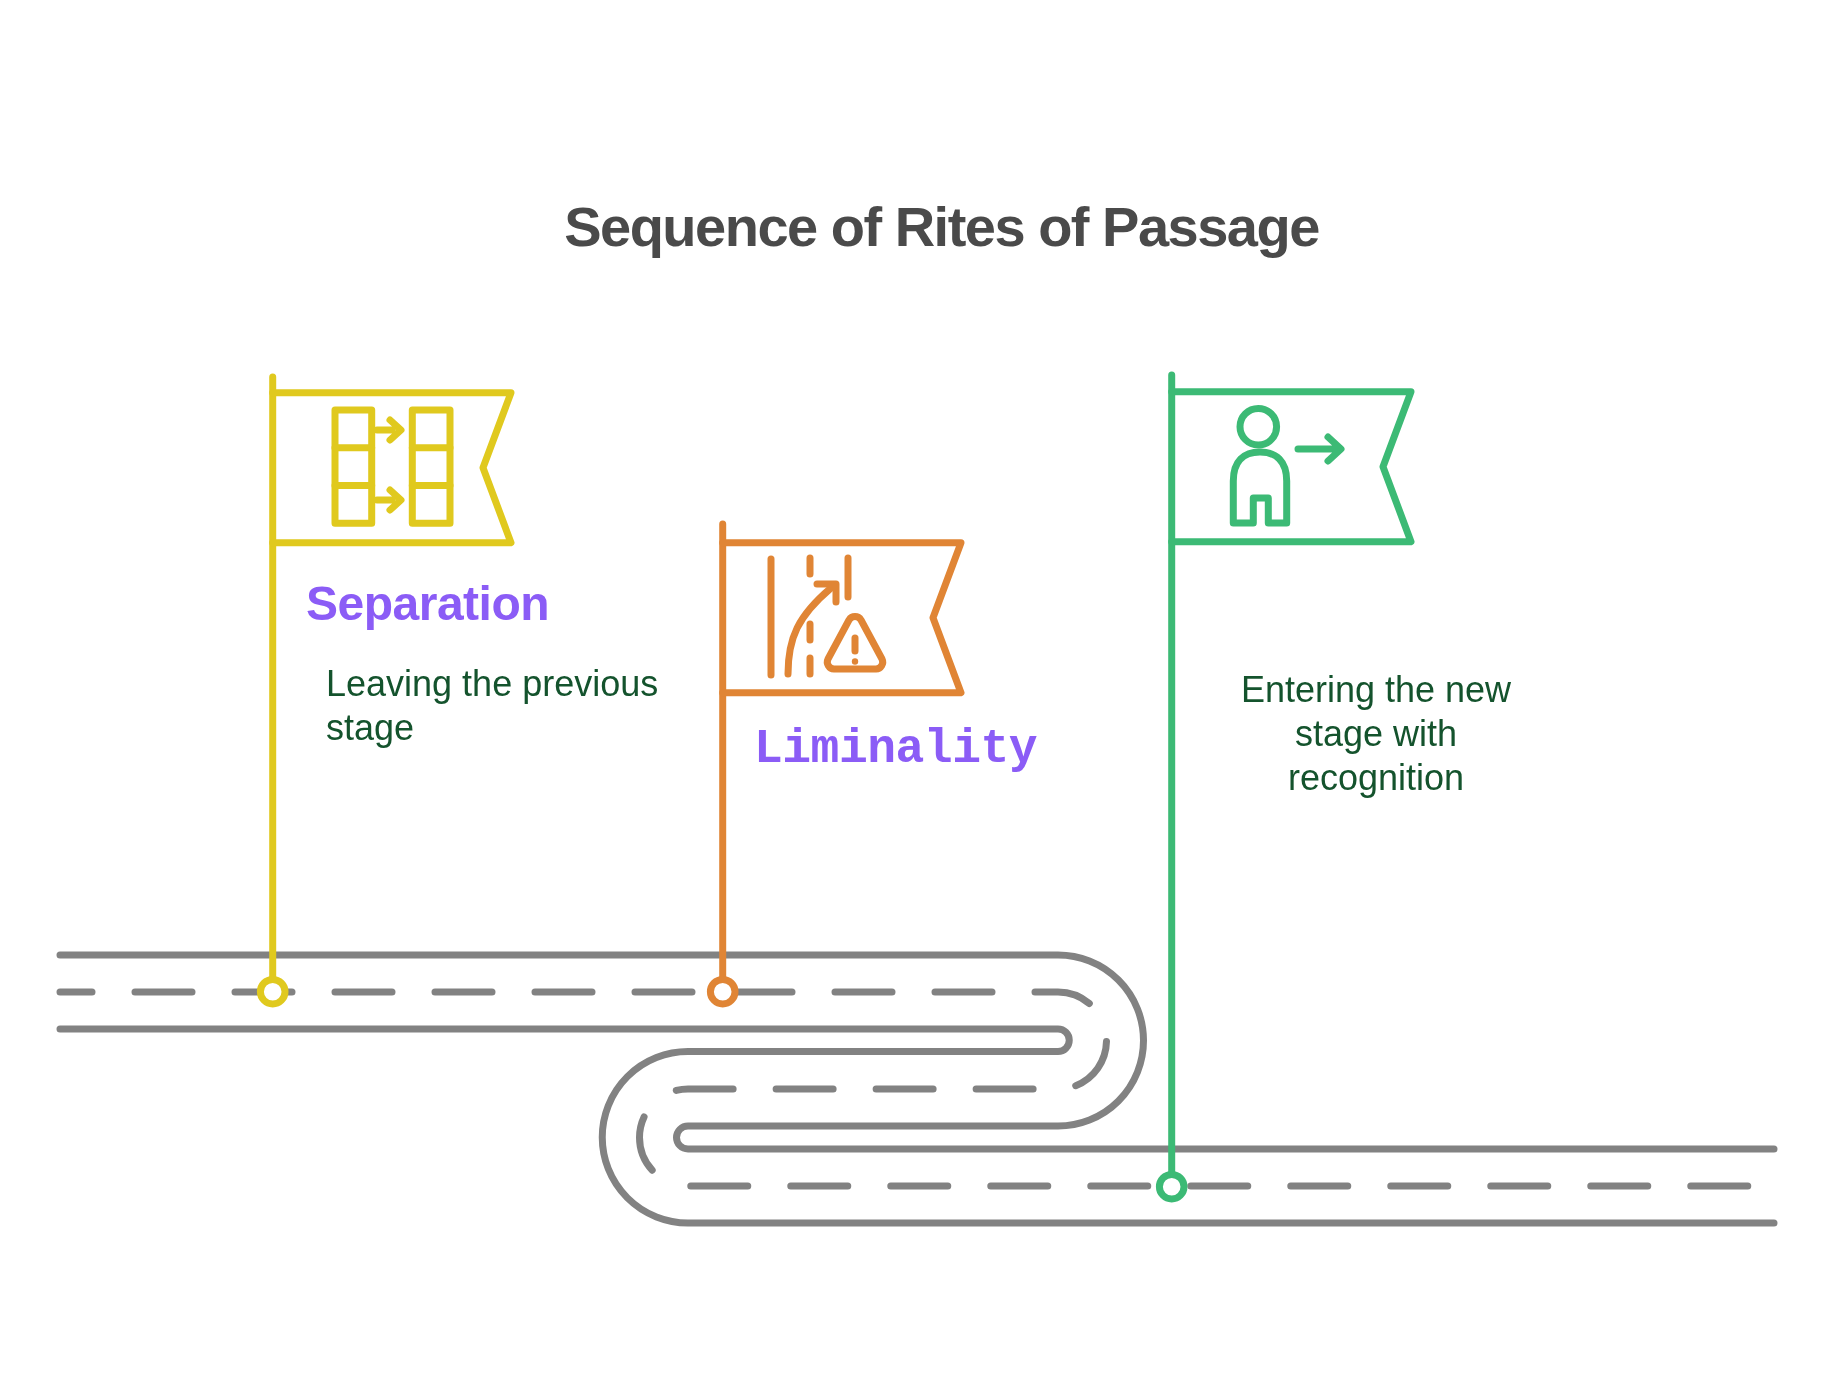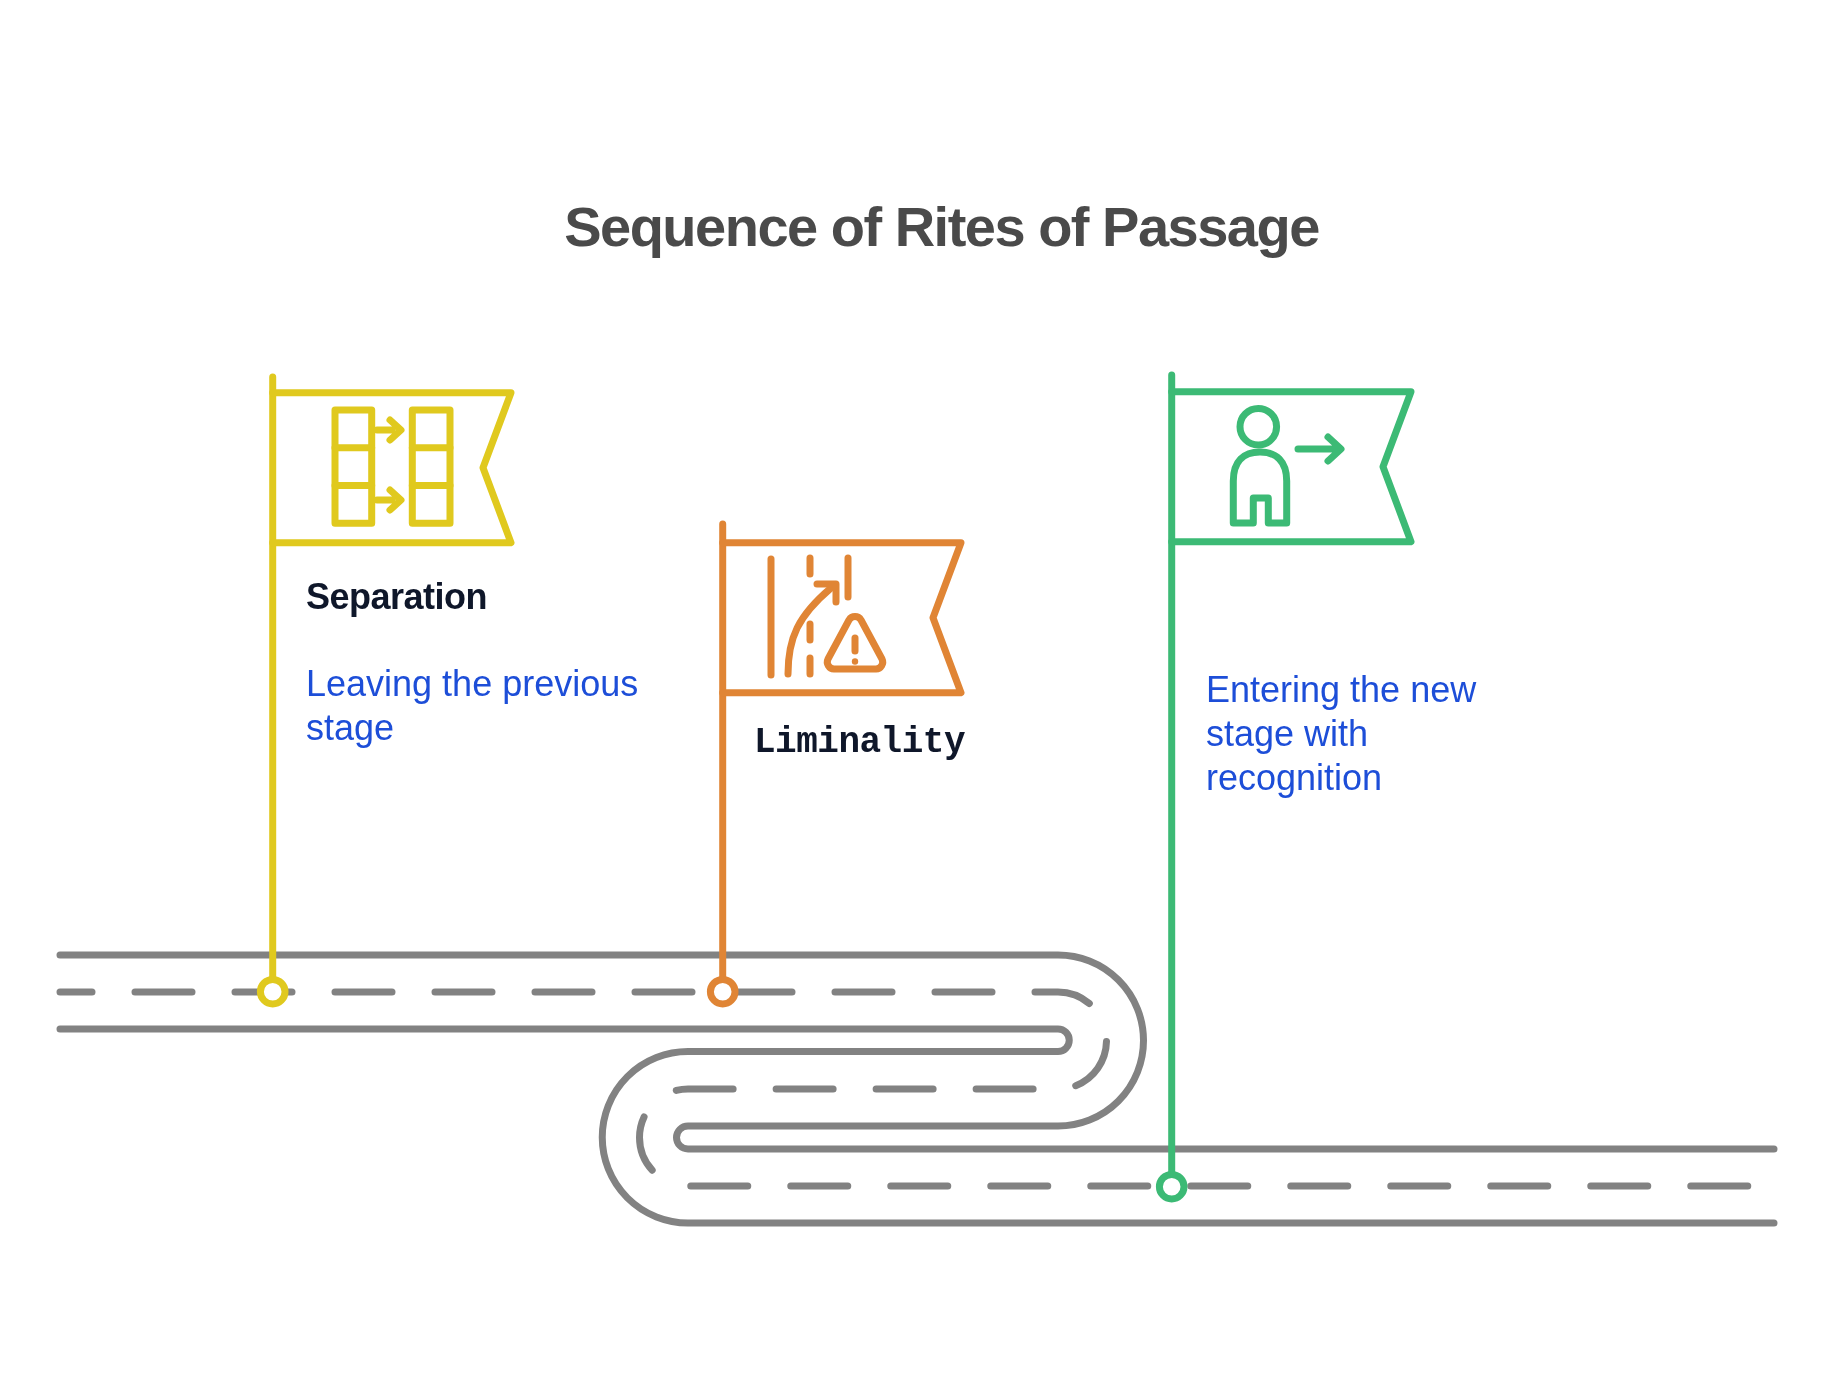--- a/index.html
+++ b/index.html
@@ -10,32 +10,32 @@
     font-family:"Liberation Sans", sans-serif;
     overflow:hidden;
   }
   #scene{position:absolute;left:0;top:0;}
   .title{
     position:absolute;left:0;top:194px;width:1835px;
     text-align:center;font-size:56px;font-weight:bold;
     letter-spacing:-1.5px;color:#4A4A4A;margin-left:24px;
   }
   .stage-heading{
-    position:absolute;font-size:36px;font-weight:bold;color:#0f172a;
+    position:absolute;font-size:48px;font-weight:bold;color:#8b5cf6;
     letter-spacing:-0.5px;white-space:nowrap;
   }
   .stage-desc{
-    position:absolute;font-size:36px;color:#1d4ed8;line-height:1.22;
+    position:absolute;font-size:36px;color:#14532d;line-height:1.22;margin-left:20px;
   }
   .h-sep{left:306px;top:576px;}
   .p-sep{left:306px;top:662px;width:375px;}
   .h-lim{left:754px;top:722px;font-family:Liberation Mono, monospace;}
   .p-lim{left:754px;top:808px;width:350px;}
   .h-inc{left:1206px;top:576px;}
-  .p-inc{left:1206px;top:668px;width:300px;}
+  .p-inc{left:1206px;top:668px;width:300px;text-align:center;}
 </style>
 </head>
 <body>
 
 <div id="canvas">
 
   <svg id="scene" width="1835" height="1385" viewBox="0 0 1835 1385">
 
     <g fill="none" stroke-width="7" stroke-linecap="round" stroke-linejoin="round" stroke="#828282">
 

